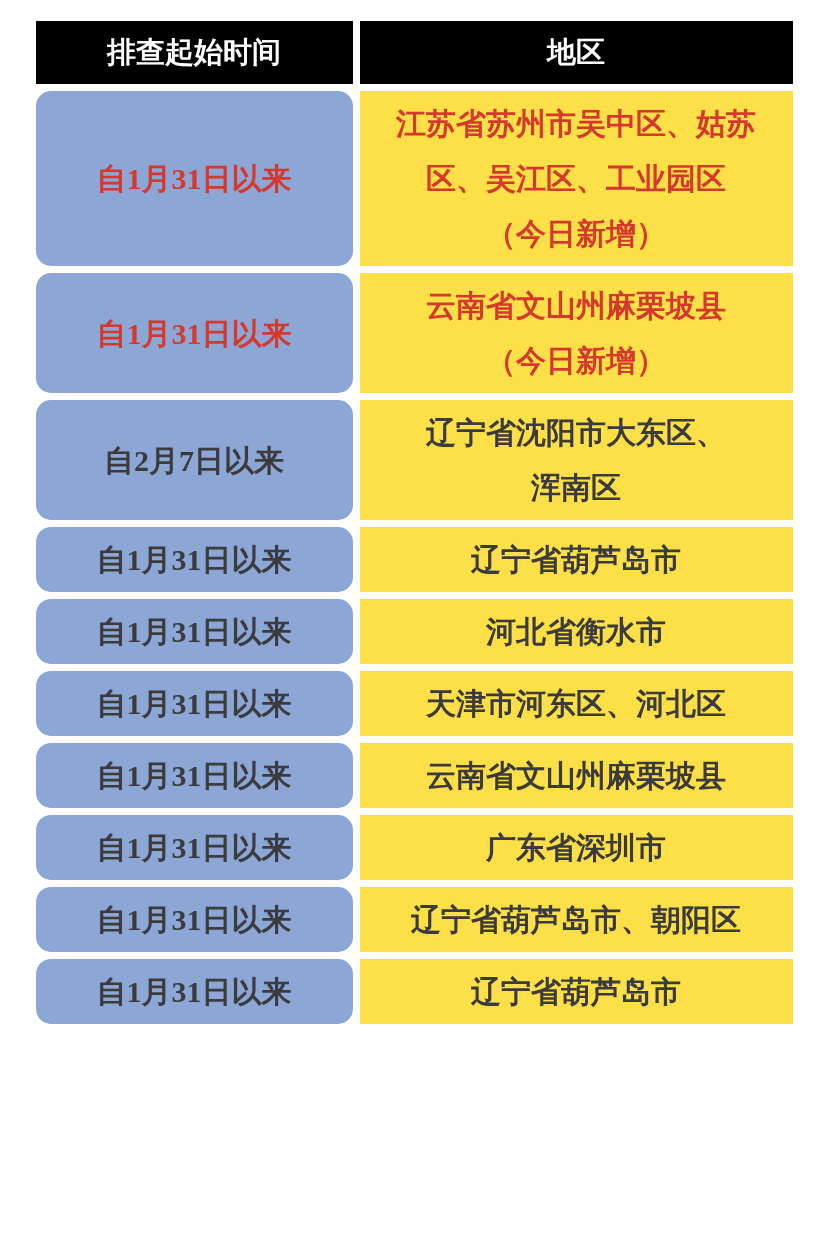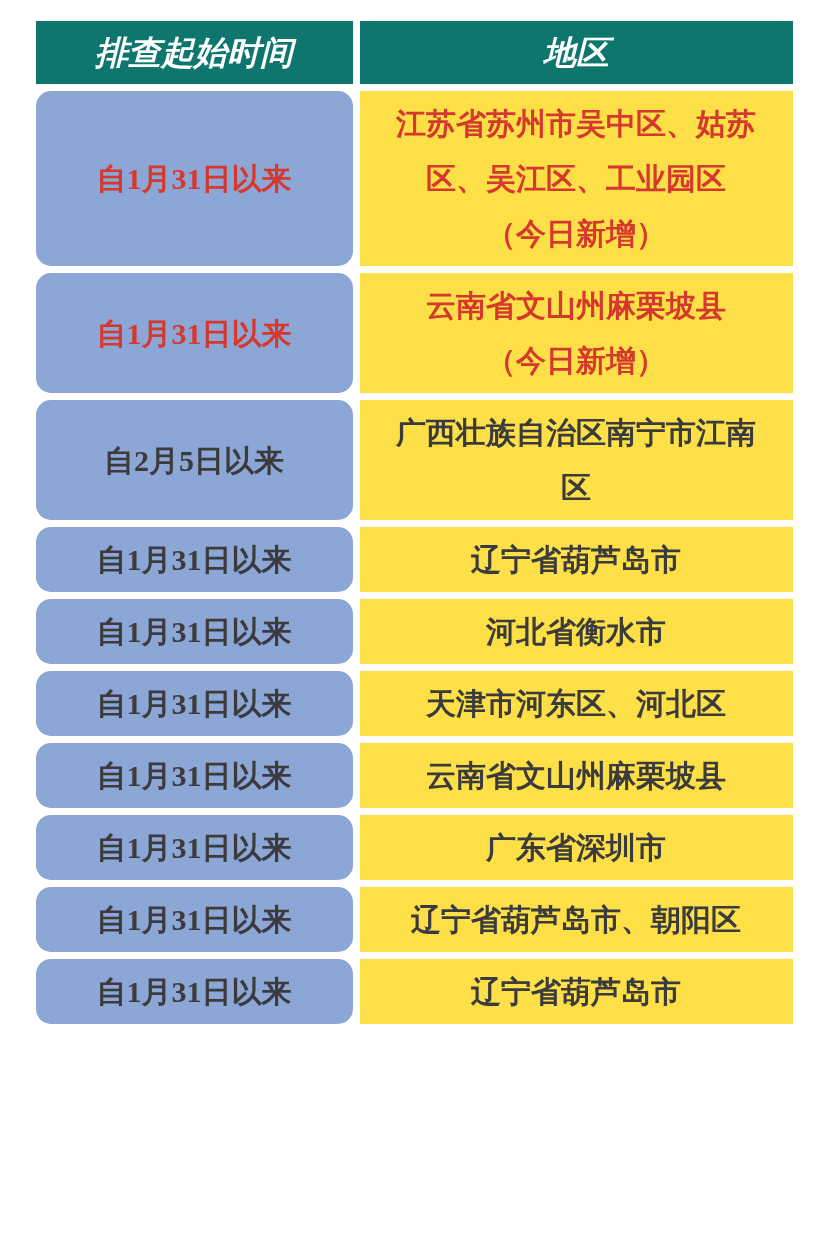--- a/index.html
+++ b/index.html
@@ -15,29 +15,28 @@
   table.screen-table {
     border-collapse: separate;
     border-spacing: 7px;
     width: 771px;
     margin: 14px auto 0;
     table-layout: fixed;
   }
   col.c-time { width: 317px; }
   col.c-region { width: 433px; }
   th {
-    background: #0f766e;
+    background: #000000;
     color: #ffffff;
-    font-size: 33px;
+    font-size: 29px;
     font-weight: bold;
     line-height: 53px;
     padding: 5px 0;
     text-align: center;
     vertical-align: middle;
-    font-style: italic;
   }
   td {
     text-align: center;
     vertical-align: middle;
     font-size: 30px;
     font-weight: bold;
     line-height: 55px;
     padding: 5px 10px;
     color: #3B3B3D;
   }
@@ -79,23 +78,23 @@
         <td class="region-cell">江苏省苏州市吴中区、姑苏
 区、吴江区、工业园区
 （今日新增）</td>
       </tr>
       <tr class="red-row">
         <td class="time-cell">自<span class="serif-num">1</span>月<span class="serif-num">31</span>日以来</td>
         <td class="region-cell">云南省文山州麻栗坡县
 （今日新增）</td>
       </tr>
       <tr>
-        <td class="time-cell">自<span class="serif-num">2</span>月<span class="serif-num">5</span>日以来</td>
-        <td class="region-cell">广西壮族自治区南宁市江南
-区</td>
+        <td class="time-cell">自<span class="serif-num">2</span>月<span class="serif-num">7</span>日以来</td>
+        <td class="region-cell">辽宁省沈阳市大东区、
+浑南区</td>
       </tr>
       <tr>
         <td class="time-cell">自<span class="serif-num">1</span>月<span class="serif-num">31</span>日以来</td>
         <td class="region-cell">辽宁省葫芦岛市</td>
       </tr>
       <tr>
         <td class="time-cell">自<span class="serif-num">1</span>月<span class="serif-num">31</span>日以来</td>
         <td class="region-cell">河北省衡水市</td>
       </tr>
       <tr>

